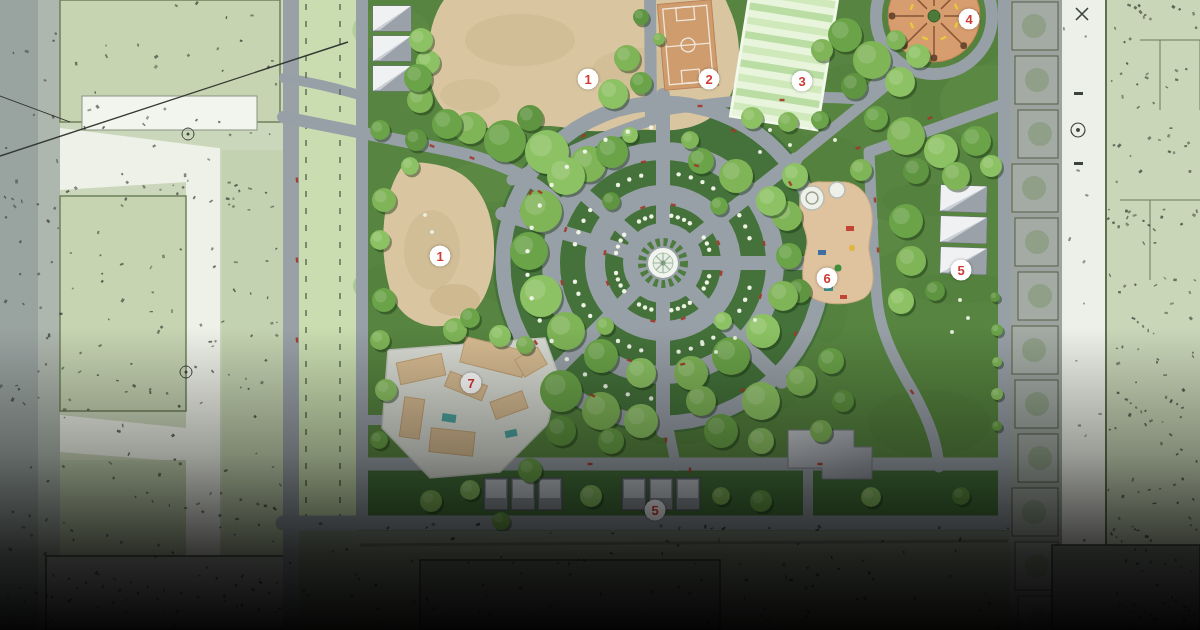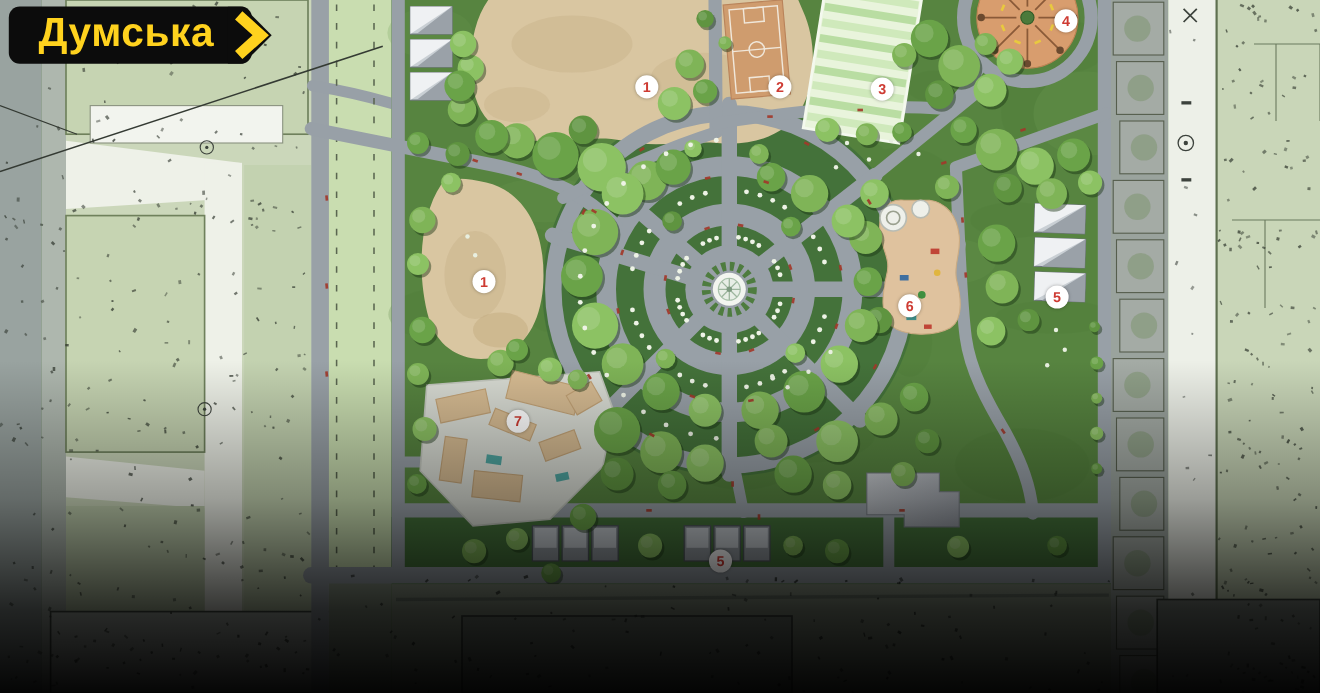--- a/index.html
+++ b/index.html
@@ -1368,22 +1368,13 @@
   <div class="marker" style="left:802px;top:81px">3</div>
   <div class="marker" style="left:969px;top:19px">4</div>
   <div class="marker" style="left:440px;top:256px">1</div>
   <div class="marker" style="left:827px;top:278px">6</div>
   <div class="marker" style="left:961px;top:270px">5</div>
   <div class="marker" style="left:471px;top:383px">7</div>
   <div class="marker" style="left:655px;top:510px">5</div>
 
   <div class="vignette"></div>
 
-  <div class="logo">
-    <div class="logo-box">
-      <span class="logo-text">Думська</span>
-      <svg class="logo-chev" viewBox="0 0 42 52">
-        <path d="M0,0 L14,0 L40,26 L14,52 L0,52 Z" fill="var(--badge-black,#0c0c0c)"></path>
-        <polyline points="10,8 30,26 10,44" fill="none" stroke="var(--brand-yellow,#ffd21e)" stroke-width="10" stroke-linecap="butt" stroke-linejoin="miter"></polyline>
-      </svg>
-    </div>
-  </div>
 </div>
 
 </body></html>

